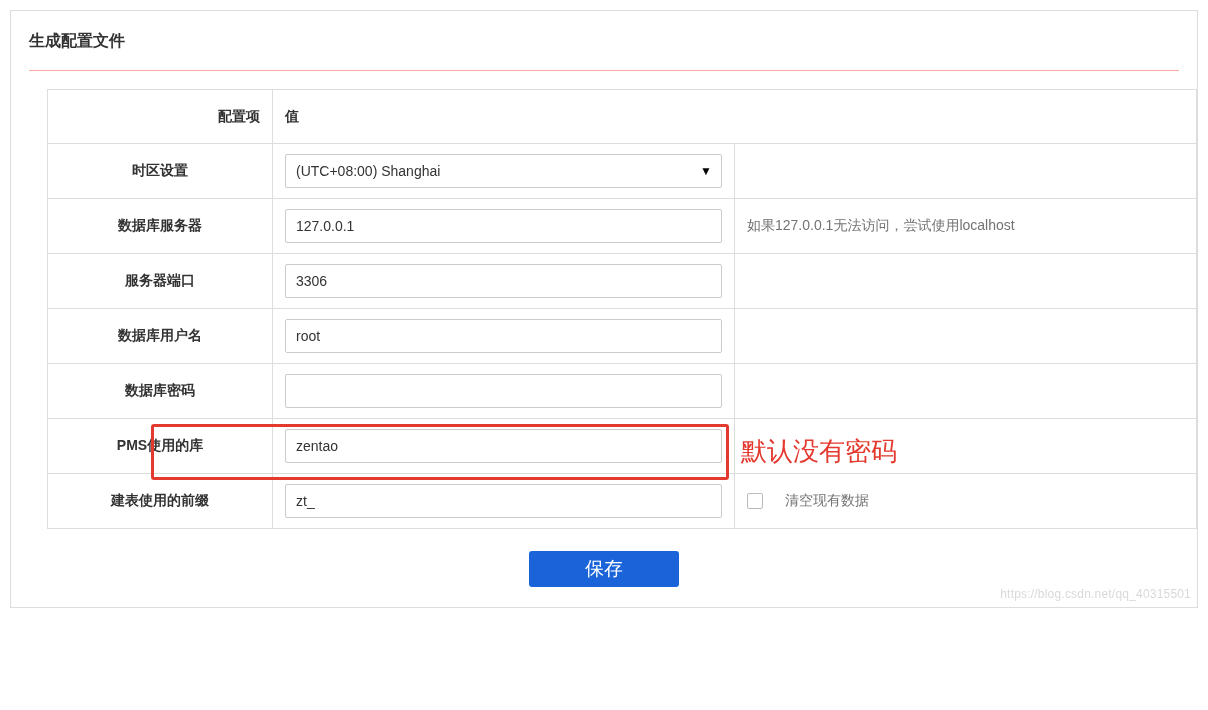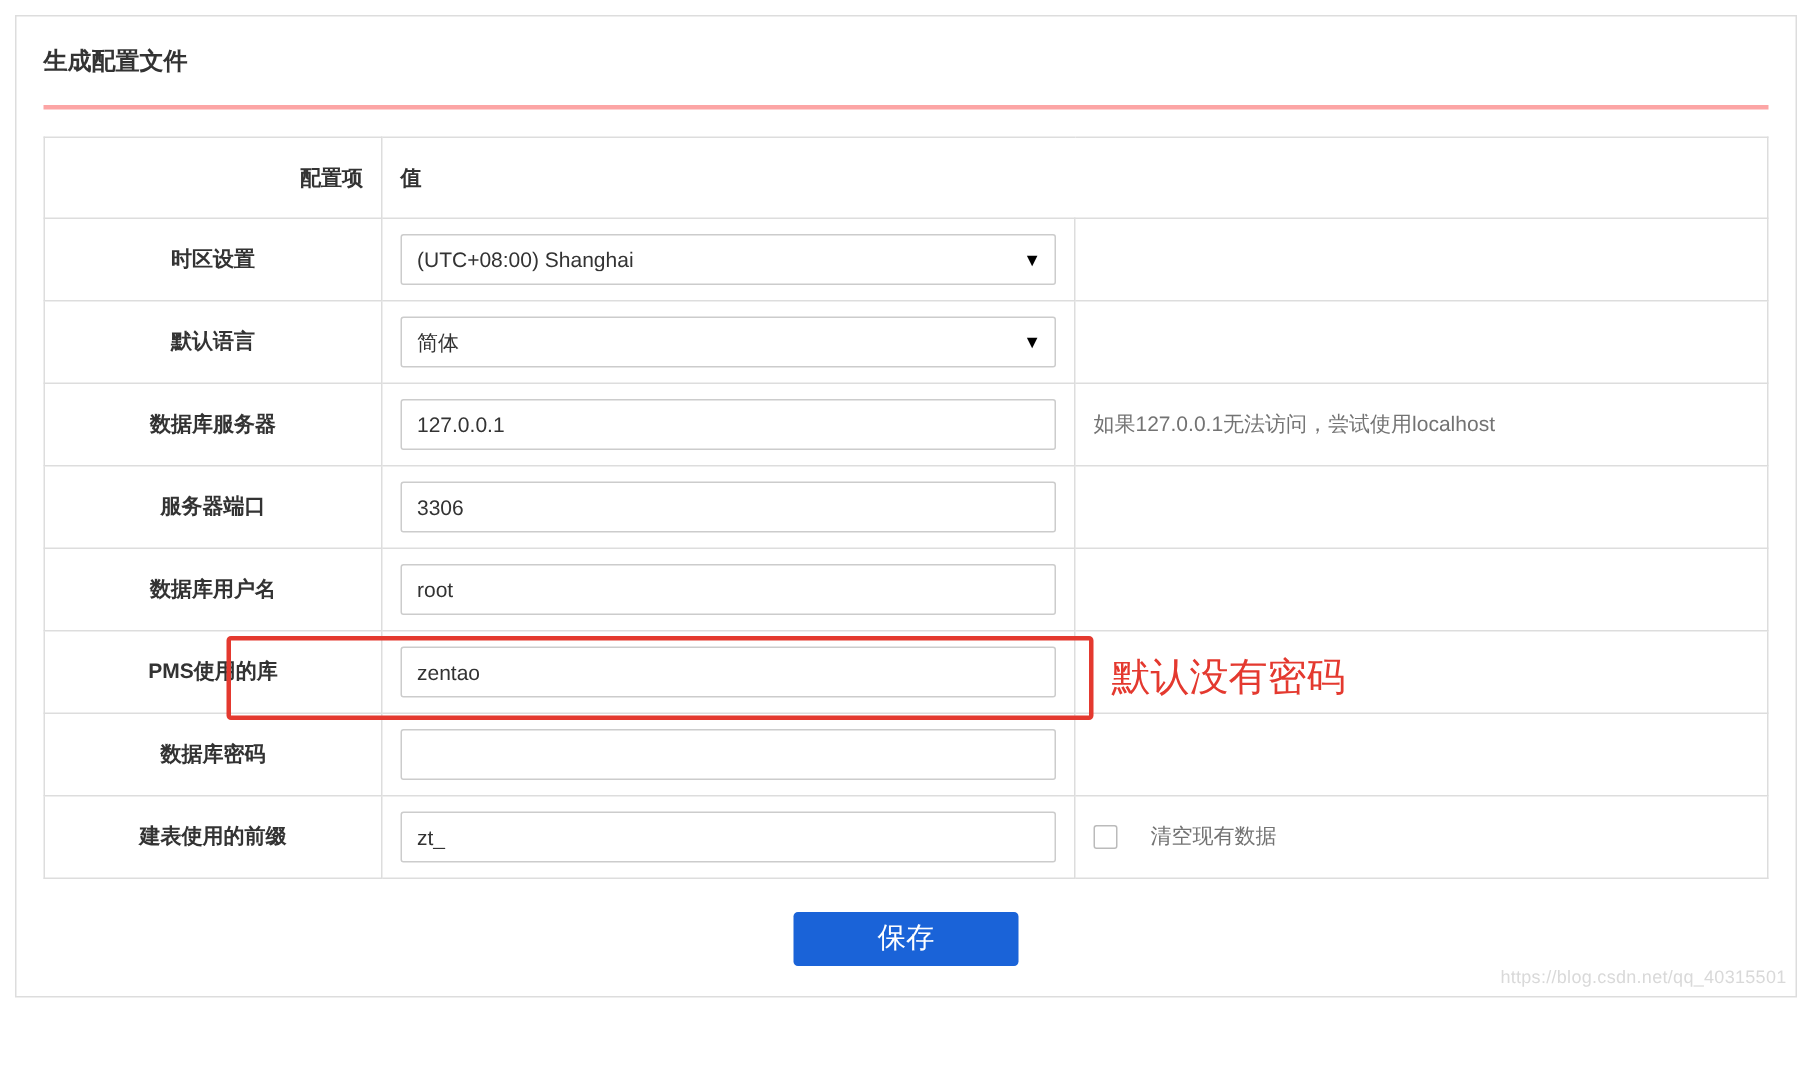--- a/index.html
+++ b/index.html
@@ -13,27 +13,28 @@
   .panel {
     border: 1px solid #ddd;
     padding: 20px 18px 20px 18px;
     position: relative;
   }
   .panel-title {
     font-size: 16px;
     font-weight: bold;
     color: #333;
     padding-bottom: 18px;
-    border-bottom: 3px solid #fca5a5;
+    border-bottom: 1px solid #fca5a5;
     margin-bottom: 18px;
   }
   table.config-table {
     width: 100%;
     border-collapse: collapse;
     table-layout: fixed;
+    margin-left: 18px;
   }
   table.config-table th,
   table.config-table td {
     border: 1px solid #ddd;
     padding: 10px 12px;
     vertical-align: middle;
     height: 54px;
   }
   table.config-table th {
     width: 225px;
@@ -146,32 +147,20 @@
           <div class="select-wrap">
             <select class="select">
               <option>(UTC+08:00) Shanghai</option>
             </select>
             <span class="caret">▼</span>
           </div>
         </td>
         <td class="hint-cell"></td>
       </tr>
 
-      <tr>
-        <th>默认语言</th>
-        <td class="field-cell">
-          <div class="select-wrap">
-            <select class="select">
-              <option>简体</option>
-            </select>
-            <span class="caret">▼</span>
-          </div>
-        </td>
-        <td class="hint-cell"></td>
-      </tr>
 
       <tr>
         <th>数据库服务器</th>
         <td class="field-cell">
           <input class="text-input" type="text" value="127.0.0.1" style="">
         </td>
         <td class="hint-cell">如果127.0.0.1无法访问，尝试使用localhost</td>
       </tr>
 
       <tr>
@@ -184,31 +173,31 @@
 
       <tr>
         <th>数据库用户名</th>
         <td class="field-cell">
           <input class="text-input" type="text" value="root" style="">
         </td>
         <td class="hint-cell"></td>
       </tr>
 
       <tr>
+        <th>数据库密码</th>
+        <td class="field-cell">
+          <input class="text-input" type="password" value="" style="">
+        </td>
+        <td class="hint-cell"></td>
+      </tr>
+
+      <tr>
         <th>PMS使用的库</th>
         <td class="field-cell">
           <input class="text-input" type="text" value="zentao" style="">
-        </td>
-        <td class="hint-cell"></td>
-      </tr>
-
-      <tr>
-        <th>数据库密码</th>
-        <td class="field-cell">
-          <input class="text-input" type="password" value="" style="">
         </td>
         <td class="hint-cell"></td>
       </tr>
 
       <tr>
         <th>建表使用的前缀</th>
         <td class="field-cell">
           <input class="text-input" type="text" value="zt_" style="">
         </td>
         <td class="hint-cell">

